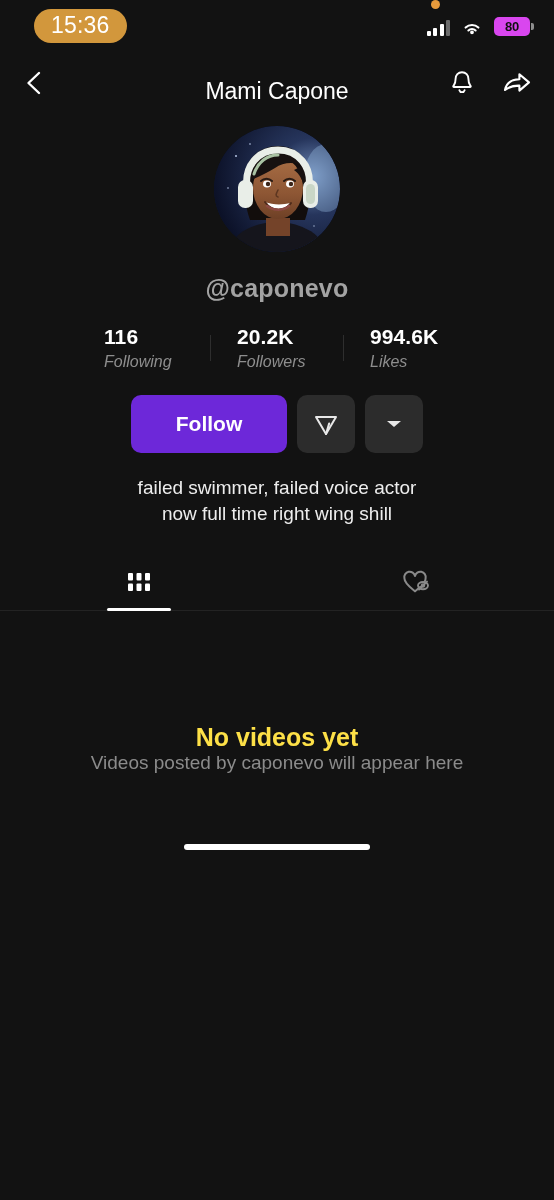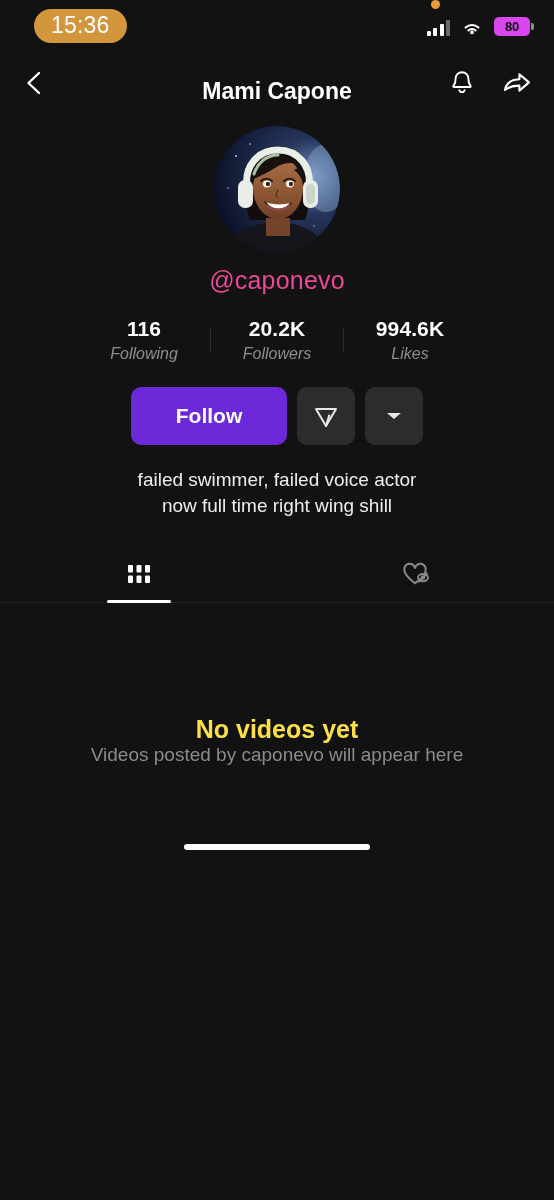--- a/index.html
+++ b/index.html
@@ -48,41 +48,41 @@
   }
   .battery span { color:#101010; font-size:13px; font-weight:700; letter-spacing:-0.3px; }
 
   
   .header {
     height:62px; display:flex; align-items:center;
     padding:0 22px; position:relative;
   }
   .hdr-title {
     position:absolute; left:0; right:0; text-align:center;
-    color:#fff; font-size:23px; font-weight:700; pointer-events:none;margin-top:16px;
+    color:#fff; font-size:23px; font-weight:400; pointer-events:none;margin-top:16px;
   }
   .hdr-actions { margin-left:auto; display:flex; align-items:center; gap:26px; z-index:2; }
   .icon-btn { display:flex; align-items:center; justify-content:center; cursor:pointer; }
 
   
   .profile { display:flex; flex-direction:column; align-items:center; }
   .avatar {
     width:126px; height:126px; border-radius:50%;
     margin-top:12px; overflow:hidden; position:relative;
     background:#0c1430;
   }
   .avatar svg { display:block; width:100%; height:100%; }
   .username {
-    margin-top:14px; color:#ec4899;
-    font-size:25px; font-weight:400; letter-spacing:0.2px;
+    margin-top:22px; color:#a3a3a3;
+    font-size:25px; font-weight:700; letter-spacing:0.2px;
   }
 
   
   .stats { display:flex; align-items:center; margin-top:22px; }
-  .stat { display:flex; flex-direction:column; align-items:center; padding:0 4px; min-width:88px; }
+  .stat { display:flex; flex-direction:column; align-items:flex-start; padding:0 4px; min-width:88px; }
   .stat .num { color:#fff; font-size:21px; font-weight:700; letter-spacing:0.1px; }
   .stat .lbl { color:#8e8e8e; font-size:16px; margin-top:4px;font-style:italic; }
   .stat-div { width:1px; height:26px; background:#2e2e2e; margin:0 22px; align-self:center; }
 
   
   .actions { display:flex; align-items:center; gap:10px; margin-top:24px; }
   .follow-btn {
     width:156px; height:58px; border-radius:10px;
     background:#6d28d9; color:#fff;
     font-size:21px; font-weight:600;

